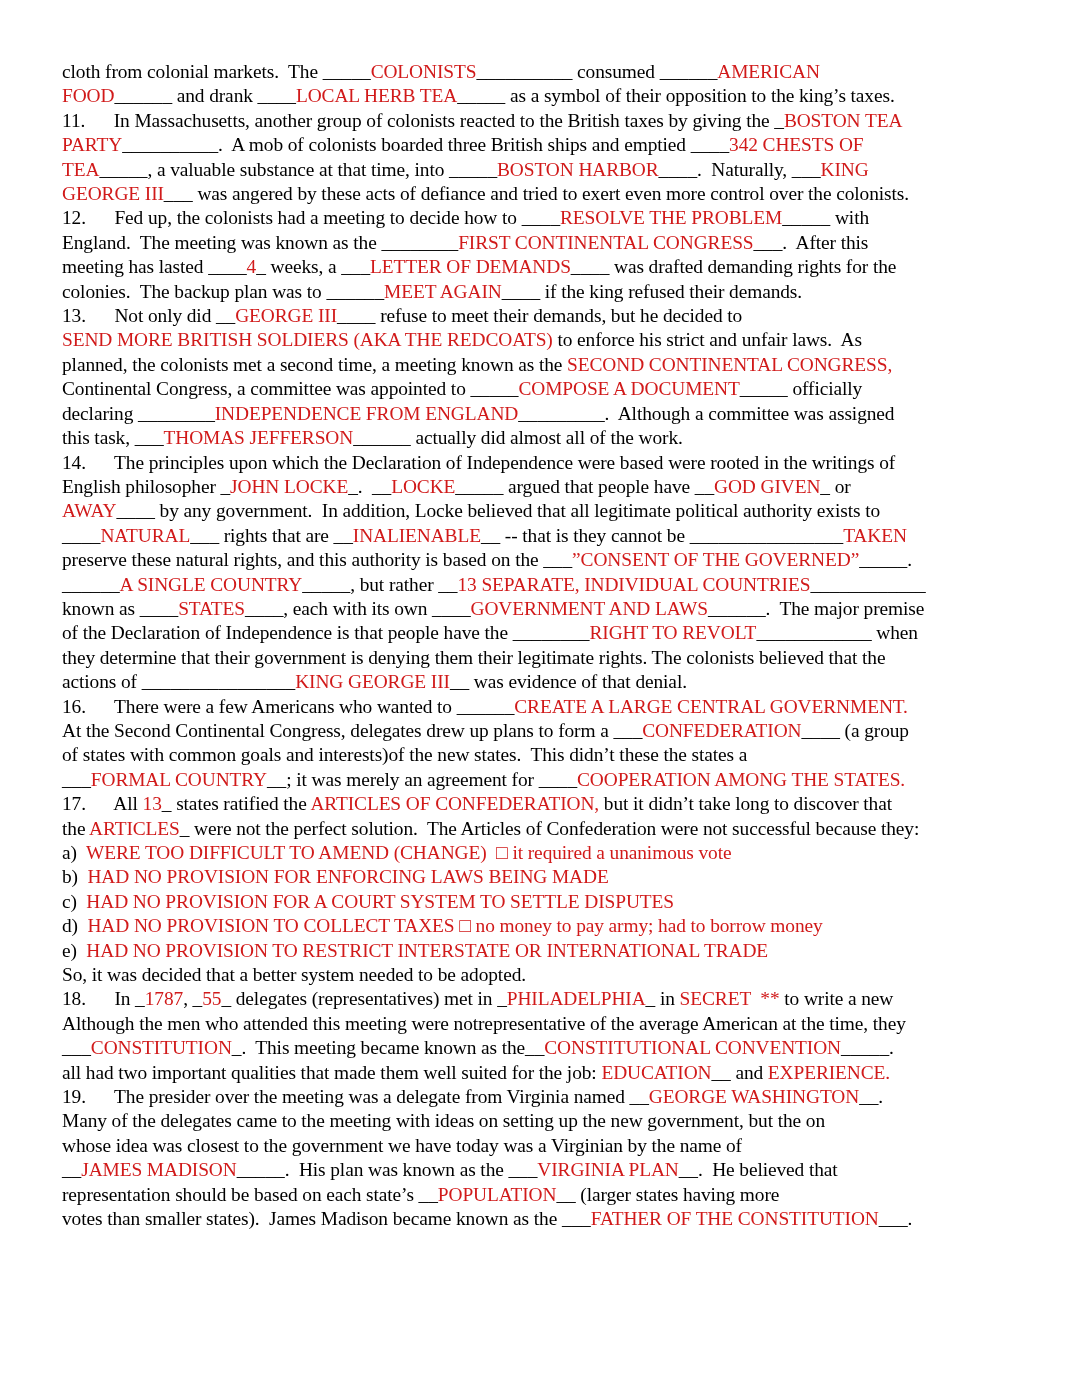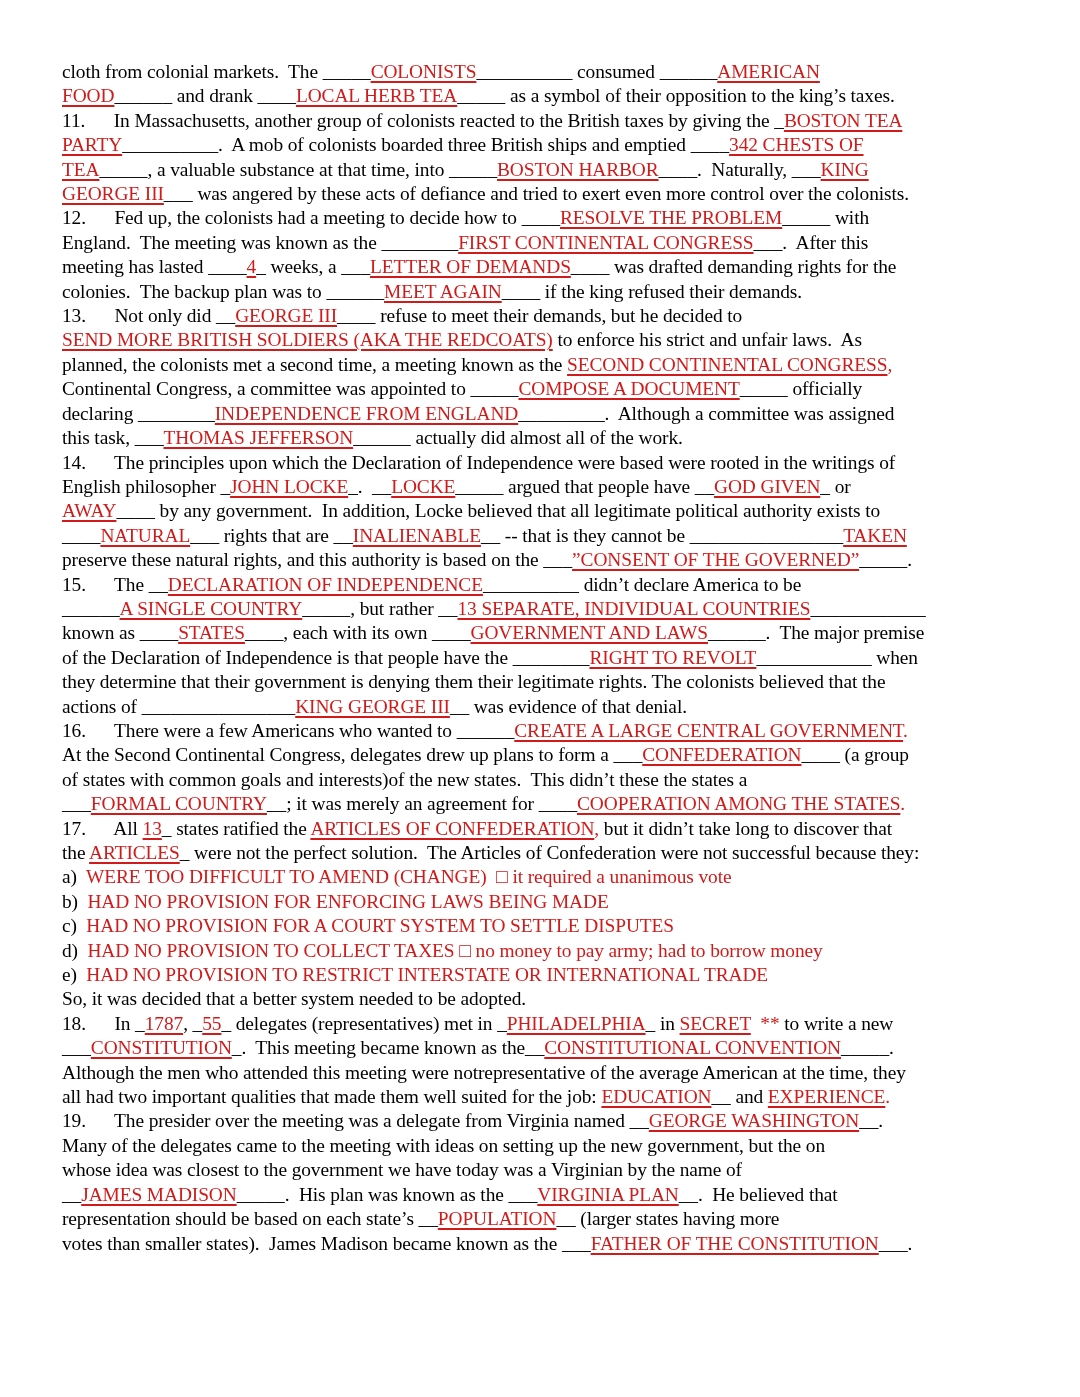--- a/index.html
+++ b/index.html
@@ -21,21 +21,20 @@
   }
   .line {
     white-space: pre;
     font-size: 19.4px;
     line-height: 24.4px;
     color: #000000;
     letter-spacing: -0.1px;
   }
   .red { color: #d11a1a; }
   .u {
-    text-decoration: underline;
     text-decoration-thickness: 1.6px;
     text-underline-offset: 3px;
   }
 </style>
 </head>
 <body>
 
 <div class="page">
     <div class="line"><span class="">cloth from colonial markets.  The _____</span><span class="red u">COLONISTS</span><span class="">__________ consumed ______</span><span class="red u">AMERICAN</span></div>
     <div class="line"><span class="red u">FOOD</span><span class="">______ and drank ____</span><span class="red u">LOCAL HERB TEA</span><span class="">_____ as a symbol of their opposition to the king’s taxes.</span></div>
@@ -51,41 +50,40 @@
     <div class="line"><span class="red u">SEND MORE BRITISH SOLDIERS (AKA THE REDCOATS)</span><span class=""> to enforce his strict and unfair laws.  As</span></div>
     <div class="line"><span class="">planned, the colonists met a second time, a meeting known as the </span><span class="red u">SECOND CONTINENTAL CONGRESS</span><span class="red">,</span></div>
     <div class="line"><span class="">Continental Congress, a committee was appointed to _____</span><span class="red u">COMPOSE A DOCUMENT</span><span class="">_____ officially</span></div>
     <div class="line"><span class="">declaring ________</span><span class="red u">INDEPENDENCE FROM ENGLAND</span><span class="">_________.  Although a committee was assigned</span></div>
     <div class="line"><span class="">this task, ___</span><span class="red u">THOMAS JEFFERSON</span><span class="">______ actually did almost all of the work.</span></div>
     <div class="line"><span class="">14.      The principles upon which the Declaration of Independence were based were rooted in the writings of</span></div>
     <div class="line"><span class="">English philosopher _</span><span class="red u">JOHN LOCKE</span><span class="">_.  __</span><span class="red u">LOCKE</span><span class="">_____ argued that people have __</span><span class="red u">GOD GIVEN</span><span class="">_ or</span></div>
     <div class="line"><span class="red u">AWAY</span><span class="">____ by any government.  In addition, Locke believed that all legitimate political authority exists to</span></div>
     <div class="line"><span class="">____</span><span class="red u">NATURAL</span><span class="">___ rights that are __</span><span class="red u">INALIENABLE</span><span class="">__ -- that is they cannot be ________________</span><span class="red u">TAKEN</span></div>
     <div class="line"><span class="">preserve these natural rights, and this authority is based on the ___</span><span class="red u">”CONSENT OF THE GOVERNED”</span><span class="">_____.</span></div>
-    <div class="line"><span class="">15.      The __</span><span class="red u">DECLARATION OF INDEPENDENCE</span><span class="">__________ didn’t declare America to be</span></div>
     <div class="line"><span class="">______</span><span class="red u">A SINGLE COUNTRY</span><span class="">_____, but rather __</span><span class="red u">13 SEPARATE, INDIVIDUAL COUNTRIES</span><span class="">____________</span></div>
     <div class="line"><span class="">known as ____</span><span class="red u">STATES</span><span class="">____, each with its own ____</span><span class="red u">GOVERNMENT AND LAWS</span><span class="">______.  The major premise</span></div>
     <div class="line"><span class="">of the Declaration of Independence is that people have the ________</span><span class="red u">RIGHT TO REVOLT</span><span class="">____________ when</span></div>
     <div class="line"><span class="">they determine that their government is denying them their legitimate rights. The colonists believed that the</span></div>
     <div class="line"><span class="">actions of ________________</span><span class="red u">KING GEORGE III</span><span class="">__ was evidence of that denial.</span></div>
     <div class="line"><span class="">16.      There were a few Americans who wanted to ______</span><span class="red u">CREATE A LARGE CENTRAL GOVERNMENT</span><span class="red">.</span></div>
     <div class="line"><span class="">At the Second Continental Congress, delegates drew up plans to form a ___</span><span class="red u">CONFEDERATION</span><span class="">____ (a group</span></div>
     <div class="line"><span class="">of states with common goals and interests)of the new states.  This didn’t these the states a</span></div>
     <div class="line"><span class="">___</span><span class="red u">FORMAL COUNTRY</span><span class="">__; it was merely an agreement for ____</span><span class="red u">COOPERATION AMONG THE STATES</span><span class="red">.</span></div>
     <div class="line"><span class="">17.      All </span><span class="red u">13</span><span class="">_ states ratified the </span><span class="red u">ARTICLES OF CONFEDERATION</span><span class="red">,</span><span class=""> but it didn’t take long to discover that</span></div>
     <div class="line"><span class="">the </span><span class="red u">ARTICLES</span><span class="">_ were not the perfect solution.  The Articles of Confederation were not successful because they:</span></div>
     <div class="line"><span class="">a)  </span><span class="red">WERE TOO DIFFICULT TO AMEND (CHANGE)  □ it required a unanimous vote</span></div>
     <div class="line"><span class="">b)  </span><span class="red">HAD NO PROVISION FOR ENFORCING LAWS BEING MADE</span></div>
     <div class="line"><span class="">c)  </span><span class="red">HAD NO PROVISION FOR A COURT SYSTEM TO SETTLE DISPUTES</span></div>
     <div class="line"><span class="">d)  </span><span class="red">HAD NO PROVISION TO COLLECT TAXES □ no money to pay army; had to borrow money</span></div>
     <div class="line"><span class="">e)  </span><span class="red">HAD NO PROVISION TO RESTRICT INTERSTATE OR INTERNATIONAL TRADE</span></div>
     <div class="line"><span class="">So, it was decided that a better system needed to be adopted.</span></div>
     <div class="line"><span class="">18.      In _</span><span class="red u">1787</span><span class="">, _</span><span class="red u">55</span><span class="">_ delegates (representatives) met in _</span><span class="red u">PHILADELPHIA</span><span class="">_ in </span><span class="red u">SECRET</span><span class="red">  **</span><span class=""> to write a new</span></div>
+    <div class="line"><span class="">Although the men who attended this meeting were notrepresentative of the average American at the time, they</span></div>
     <div class="line"><span class="">___</span><span class="red u">CONSTITUTION</span><span class="">_.  This meeting became known as the__</span><span class="red u">CONSTITUTIONAL CONVENTION</span><span class="">_____.</span></div>
-    <div class="line"><span class="">Although the men who attended this meeting were notrepresentative of the average American at the time, they</span></div>
     <div class="line"><span class="">all had two important qualities that made them well suited for the job: </span><span class="red u">EDUCATION</span><span class="">__ and </span><span class="red u">EXPERIENCE</span><span class="red">.</span></div>
     <div class="line"><span class="">19.      The presider over the meeting was a delegate from Virginia named __</span><span class="red u">GEORGE WASHINGTON</span><span class="">__.</span></div>
     <div class="line"><span class="">Many of the delegates came to the meeting with ideas on setting up the new government, but the on</span></div>
     <div class="line"><span class="">whose idea was closest to the government we have today was a Virginian by the name of</span></div>
     <div class="line"><span class="">__</span><span class="red u">JAMES MADISON</span><span class="">_____.  His plan was known as the ___</span><span class="red u">VIRGINIA PLAN</span><span class="">__.  He believed that</span></div>
     <div class="line"><span class="">representation should be based on each state’s __</span><span class="red u">POPULATION</span><span class="">__ (larger states having more</span></div>
     <div class="line"><span class="">votes than smaller states).  James Madison became known as the ___</span><span class="red u">FATHER OF THE CONSTITUTION</span><span class="">___.</span></div>
   </div>
 
 </body></html>

